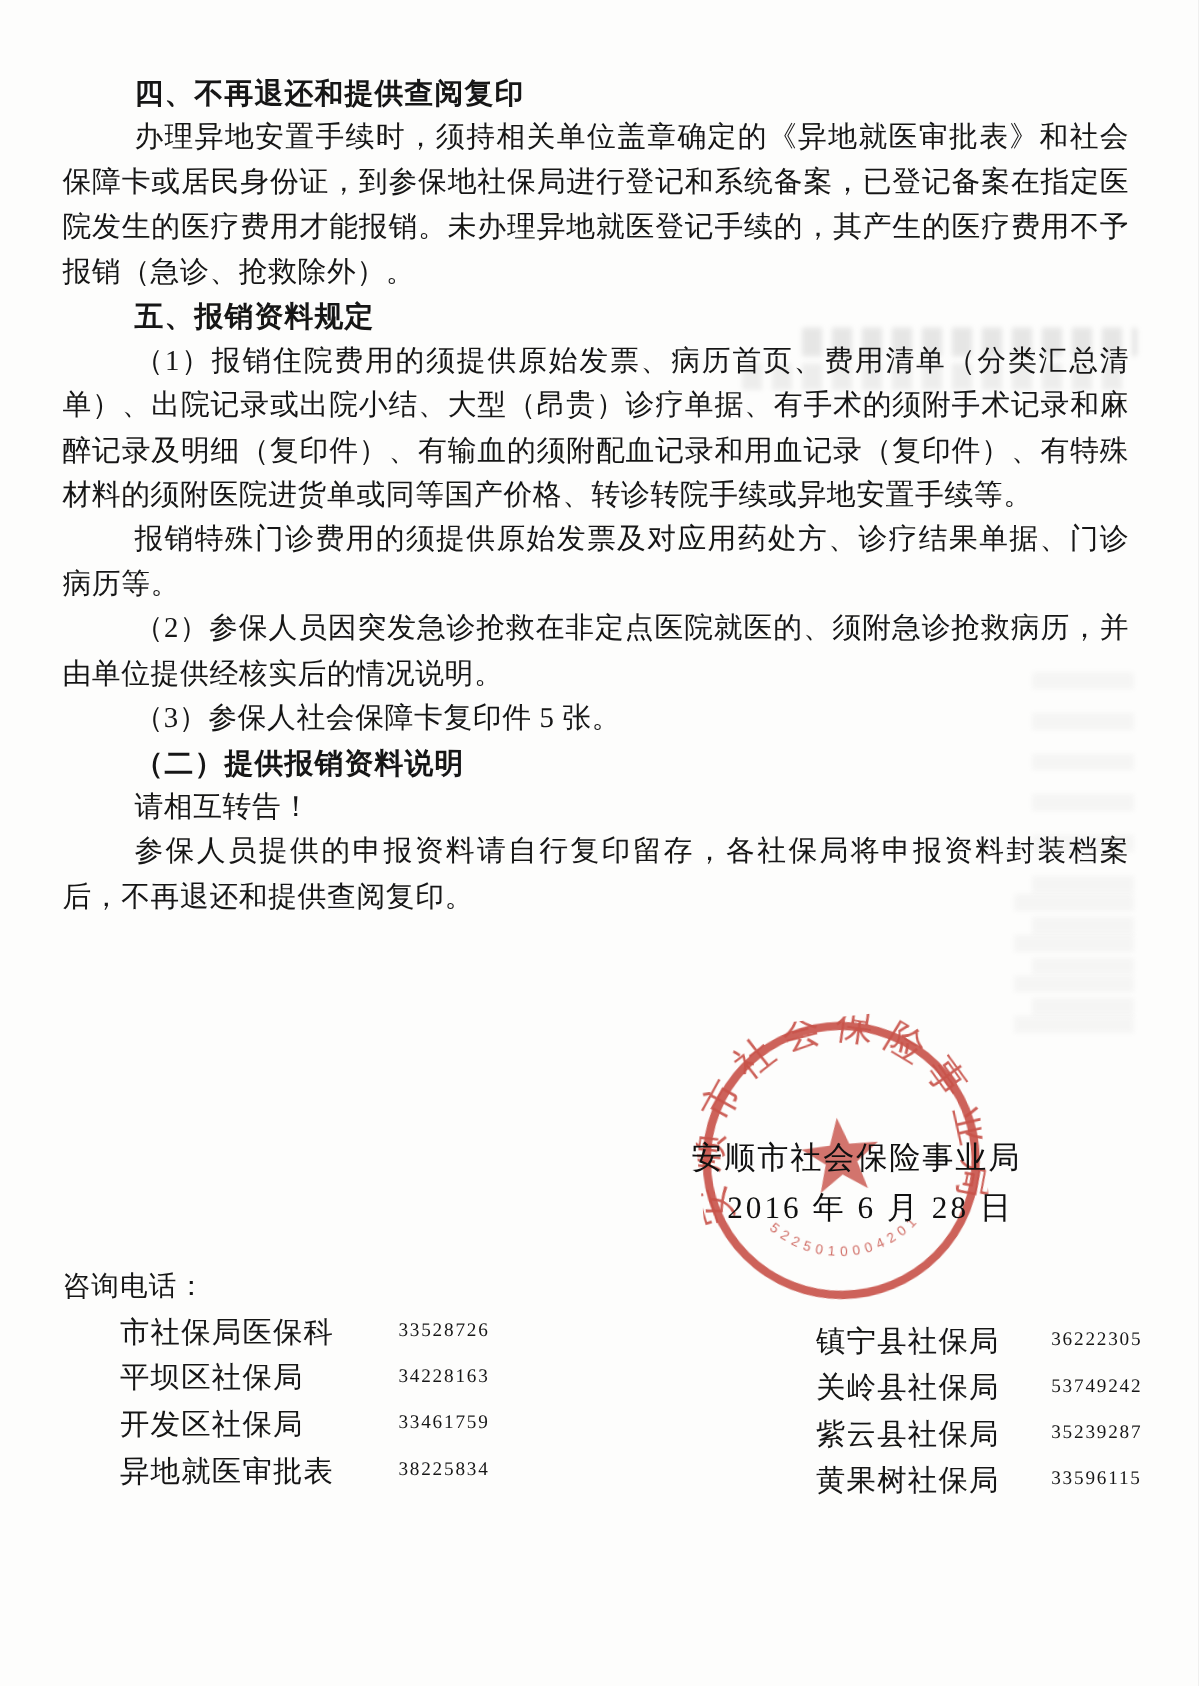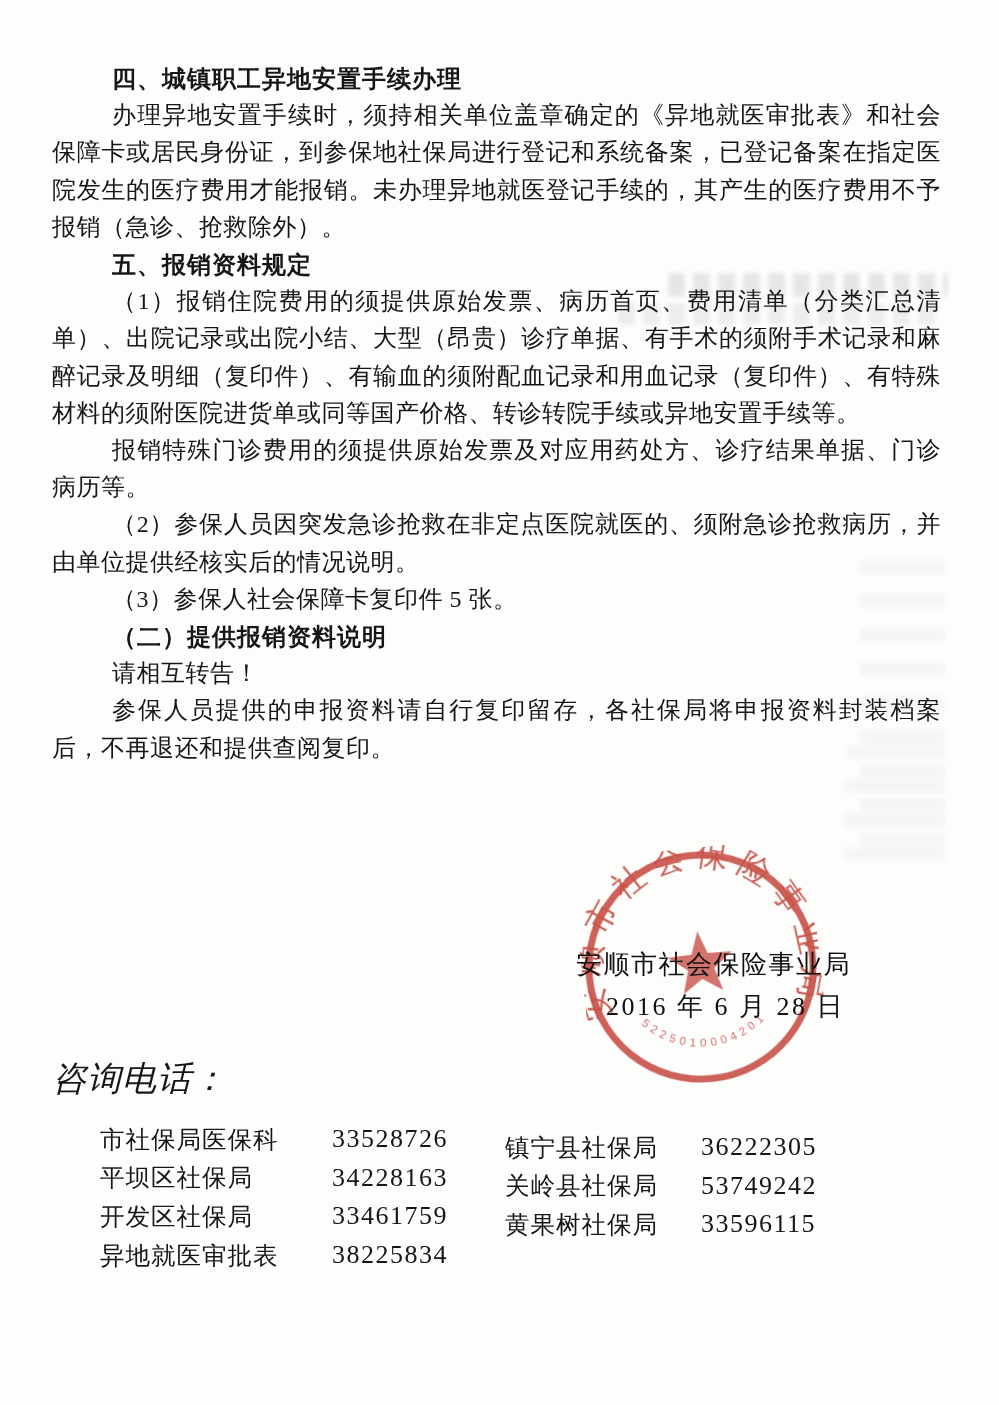--- a/index.html
+++ b/index.html
@@ -55,32 +55,32 @@
     pointer-events:none;
   }
   
   .contacts{
     position:absolute;
     left:52px;top:1056px;
     width:900px;
     font-size:24.5px;
     letter-spacing:1px;
   }
-  .contacts-heading{font-size:34px;font-style:italic;}
-  .contact-cols{display:flex;margin-top:18px;}
+  .contacts-heading{font-size:23px;}
+  .contact-cols{display:flex;margin-top:3px;justify-content:space-between;}
   .col{display:flex;flex-direction:column;}
   .col-left{margin-left:48px;width:405px;}
   .col-right{margin-left:0;margin-top:8px;}
   .contact-row{display:flex;align-items:center;height:38.6px;}
   .contact-name{display:inline-block;}
   .col-left .contact-name{width:232px;}
   .col-right .contact-name{width:196px;}
   .contact-phone{
     font-family:"Liberation Serif","DejaVu Serif",serif;
-    font-size:26px;letter-spacing:1.5px;
+    font-size:16px;letter-spacing:1.5px;
   }
   
   .ghost{
     position:absolute;
     pointer-events:none;
     filter:blur(2.2px);
     opacity:.5;
     border-radius:3px;
   }
   .ghost-strip{
@@ -100,21 +100,21 @@
 <body>
 
 <div class="page">
 
   <div class="ghost ghost-strip g1"></div>
   <div class="ghost ghost-strip g2"></div>
   <div class="ghost ghost-patch g3"></div>
   <div class="ghost ghost-patch g4"></div>
 
   <div class="textblock">
-    <p class="head">四、城镇职工异地安置手续办理</p>
+    <p class="head">四、不再退还和提供查阅复印</p>
     <p>办理异地安置手续时，须持相关单位盖章确定的《异地就医审批表》和社会保障卡或居民身份证，到参保地社保局进行登记和系统备案，已登记备案在指定医院发生的医疗费用才能报销。未办理异地就医登记手续的，其产生的医疗费用不予报销（急诊、抢救除外）。</p>
     <p class="head">五、报销资料规定</p>
     <p>（1）报销住院费用的须提供原始发票、病历首页、费用清单（分类汇总清单）、出院记录或出院小结、大型（昂贵）诊疗单据、有手术的须附手术记录和麻醉记录及明细（复印件）、有输血的须附配血记录和用血记录（复印件）、有特殊材料的须附医院进货单或同等国产价格、转诊转院手续或异地安置手续等。</p>
     <p>报销特殊门诊费用的须提供原始发票及对应用药处方、诊疗结果单据、门诊病历等。</p>
     <p>（2）参保人员因突发急诊抢救在非定点医院就医的、须附急诊抢救病历，并由单位提供经核实后的情况说明。</p>
     <p>（3）参保人社会保障卡复印件 5 张。</p>
     <p class="head">（二）提供报销资料说明</p>
     <p>请相互转告！</p>
     <p>参保人员提供的申报资料请自行复印留存，各社保局将申报资料封装档案后，不再退还和提供查阅复印。</p>
   </div>
@@ -165,20 +165,24 @@
       <div class="col col-right">
         <div class="contact-row">
           <span class="contact-name">镇宁县社保局</span>
           <span class="contact-phone">36222305</span>
         </div>
         <div class="contact-row">
           <span class="contact-name">关岭县社保局</span>
           <span class="contact-phone">53749242</span>
         </div>
         <div class="contact-row">
+          <span class="contact-name">紫云县社保局</span>
+          <span class="contact-phone">35239287</span>
+        </div>
+        <div class="contact-row">
           <span class="contact-name">黄果树社保局</span>
           <span class="contact-phone">33596115</span>
         </div>
       </div>
     </div>
   </div>
 
 </div>
 
 </body></html>

